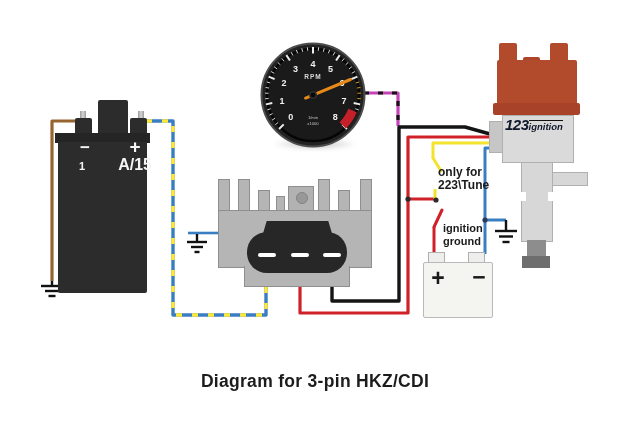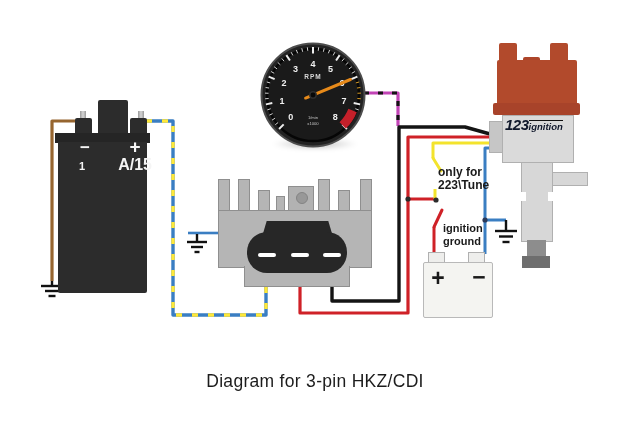--- a/index.html
+++ b/index.html
@@ -7,21 +7,21 @@
           font-family:"Liberation Sans",sans-serif;}
   .abs{position:absolute;}
   .lbl{position:absolute;font-weight:bold;color:#1a1a1a;}
   .white{color:#f5f5f5;}
   svg{position:absolute;left:0;top:0;overflow:visible;}
   .coil-part{background:#2c2c2c;position:absolute;}
   .cdi-gray{background:#b5b5b5;border:1px solid #8f8f8f;box-sizing:border-box;position:absolute;}
   .dist-red{background:#b24a2c;position:absolute;border-radius:2px;}
   .dist-gray{background:#d7d7d7;border:1px solid #b0b0b0;box-sizing:border-box;position:absolute;}
   .title{position:absolute;left:0;right:0;top:371px;text-align:center;
-         font-size:17.5px;font-weight:normal;color:#1c1c1c;letter-spacing:.3px;}
+         font-size:17.5px;font-weight:bold;color:#1c1c1c;letter-spacing:.3px;}
   .logo{position:absolute;left:505px;top:116px;width:66px;text-align:left;color:#0f172a;
         font-style:italic;white-space:nowrap;}
   .logo b{font-size:15px;letter-spacing:-.5px;}
   .logo span{font-size:9.5px;font-weight:bold;border-top:1.5px solid #111;padding-top:0px;}
   .sm{font-size:12px;line-height:12.5px;}
   .md{font-size:11px;line-height:13px;}
 </style>
 </head>
 <body>
 

